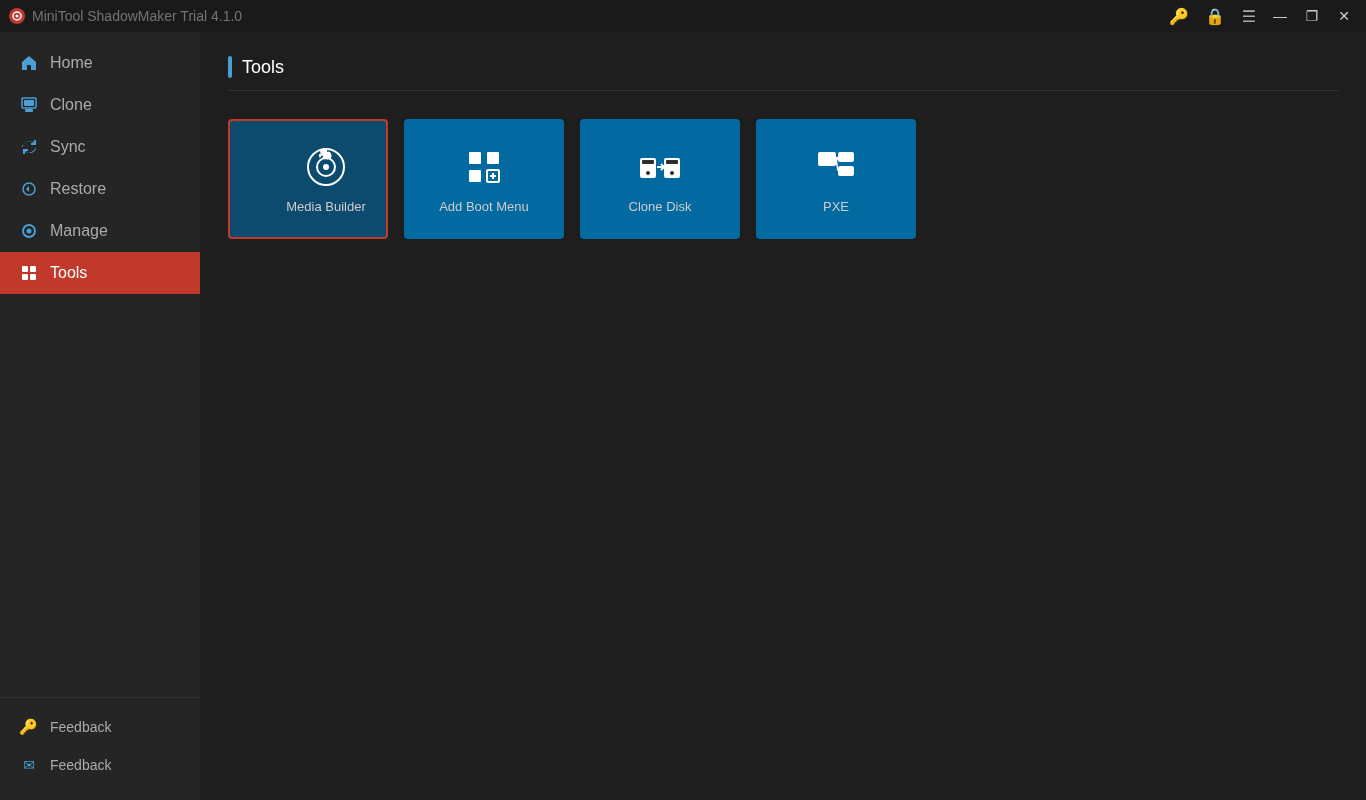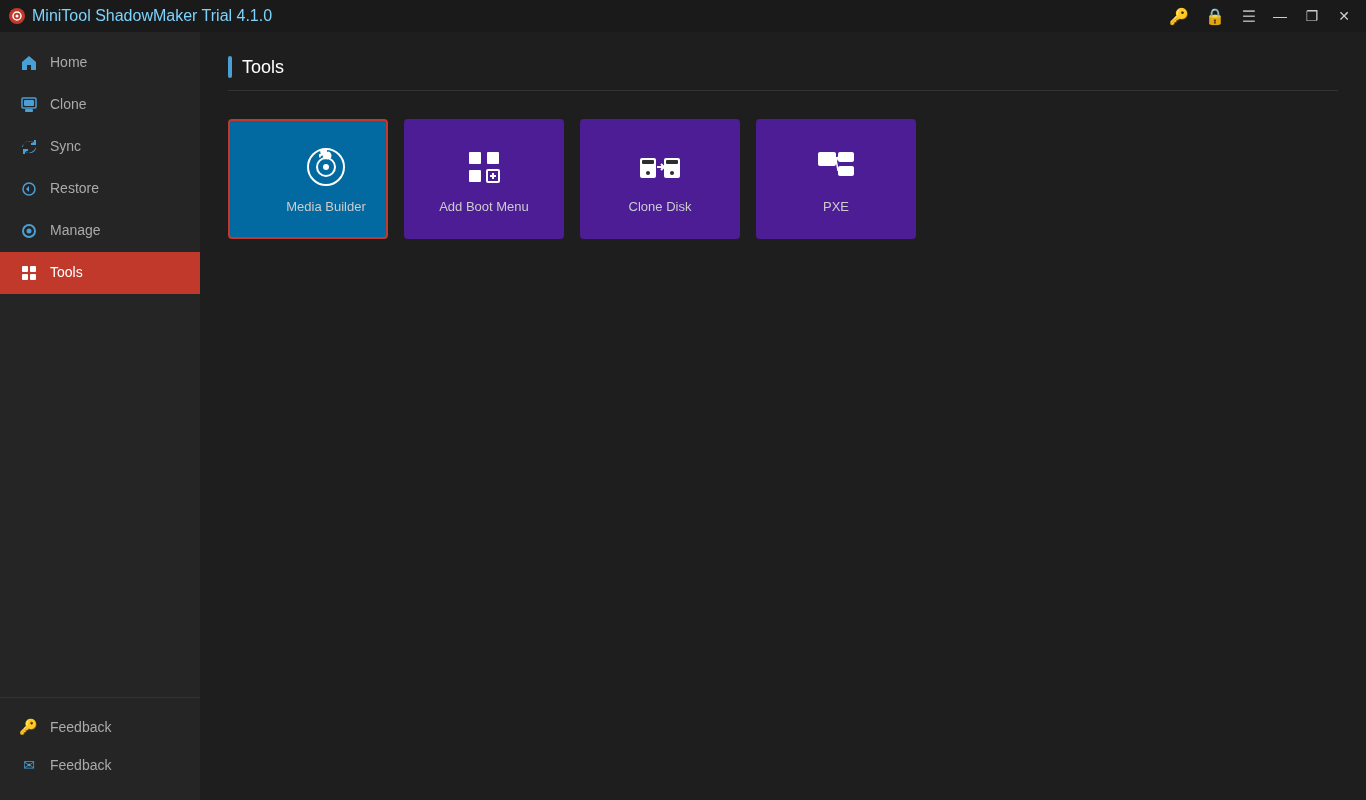--- a/index.html
+++ b/index.html
@@ -26,22 +26,22 @@
     #title-bar-left {
       display: flex;
       align-items: center;
       gap: 6px;
     }
     #app-logo {
       width: 18px;
       height: 18px;
     }
     #title-bar-title {
-      font-size: 16px;
-      color: #7dd3fc;
+      font-size: 14px;
+      color: #737373;
     }
     #title-bar-right {
       display: flex;
       align-items: center;
       gap: 4px;
     }
     .title-btn {
       width: 28px;
       height: 22px;
       background: transparent;
@@ -69,26 +69,26 @@
       display: flex;
       flex-direction: column;
       height: 100%;
     }
     #sidebar-nav {
       flex: 1;
       padding-top: 10px;
     }
     .sidebar-item {
       display: flex;
-      align-items: flex-start;
+      align-items: flex-end;
       gap: 12px;
       padding: 12px 20px;
       cursor: pointer;
       color: #aaa;
-      font-size: 14px;
+      font-size: 16px;
       border-radius: 0;
       transition: background 0.1s;
     }
     .sidebar-item.active {
       background: #c0392b;
       color: #fff;
     }
     .sidebar-item .icon {
       width: 18px;
       height: 18px;
@@ -152,34 +152,34 @@
 
     
     #tools-grid {
       display: flex;
       flex-wrap: wrap;
       gap: 16px;
     }
     .tool-card {
       width: 160px;
       height: 120px;
-      background: #4c1d95;
+      background: #0369a1;
       border-radius: 4px;
       display: flex;
       flex-direction: column;
       align-items: center;
       justify-content: center;
       gap: 10px;
       cursor: pointer;
       border: 2px solid transparent;
       transition: background 0.15s, border-color 0.15s;
     }
     .tool-card.selected {
       border-color: #c0392b;
-      background: #0369a1;
+      background: #0c4a6e;
       padding-left: 36px;
     }
     .tool-card .tool-icon {
       width: 44px;
       height: 44px;
       display: flex;
       align-items: center;
       justify-content: center;
       color: #fff;
     }

